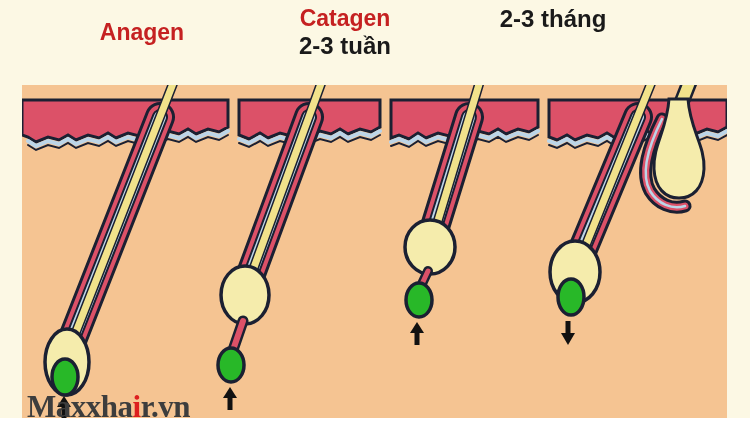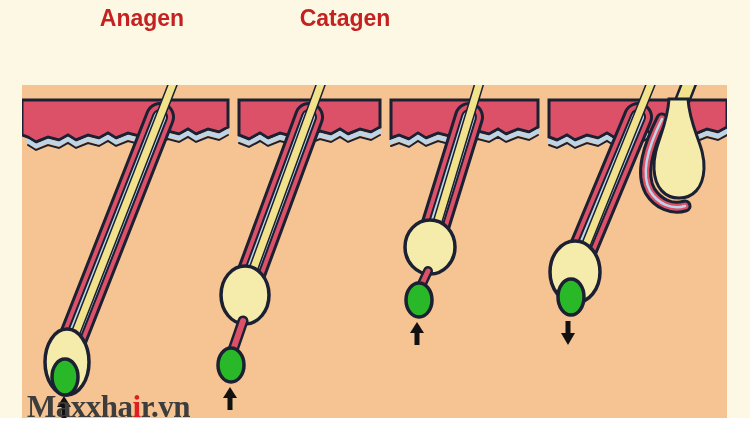--- a/index.html
+++ b/index.html
@@ -5,21 +5,21 @@
   html,body{margin:0;padding:0;}
   body{
     width:750px;height:433px;position:relative;overflow:hidden;
     background:var(--lower_bg,#fff);
     font-family:"Liberation Sans", sans-serif;
   }
   .upper-bg{position:absolute;left:0;top:0;width:750px;height:418px;background:var(--page_bg,#FCF8E4);}
   .phase{position:absolute;top:5px;width:200px;text-align:center;}
   .phase-name{font-size:23px;font-weight:bold;color:var(--phase_name,#C52121);line-height:27px;}
   .phase-duration{font-size:24px;font-weight:bold;color:var(--phase_duration,#1a1a1a);line-height:27px;}
-  .phase.p0{left:42px;} .phase.p1{left:245px;} .phase.p2{left:453px;}
+  .phase.p0{left:42px;margin-top:14px;} .phase.p1{left:245px;} .phase.p2{left:453px;}
   .panel{position:absolute;left:22px;top:85px;width:705px;height:333px;background:var(--panel,#F5C492);}
   .panel svg{position:absolute;left:0;top:0;display:block;}
   .logo{position:absolute;left:27px;top:389px;font-size:31px;font-weight:bold;
         letter-spacing:-0.5px;color:var(--logo_text,#3D3D3D);white-space:nowrap;font-family:Liberation Serif, serif;}
   .logo .accent{color:var(--logo_accent,#DD1F1F);}
   
   .band{fill:var(--skin,#DC5168);stroke:var(--outline,#1B2032);stroke-width:3;}
   .ln{fill:none;stroke-linecap:round;}
   .cO{stroke:var(--outline,#1B2032);}
   .cR{stroke:var(--skin,#DC5168);}
@@ -34,22 +34,24 @@
 <body>
 
 <div class="upper-bg"></div>
 
 <header>
   <div class="phase p0">
     <div class="phase-name">Anagen</div>
   </div>
   <div class="phase p1">
     <div class="phase-name">Catagen</div>
+    <div class="phase-duration">2-3 tuần</div>
   </div>
   <div class="phase p2">
+    <div class="phase-duration">2-3 tháng</div>
   </div>
 </header>
 
 <div class="panel">
 <svg width="705" height="333" viewBox="0 0 705 333">
 
   <g>
     <path class="band" d="M0,15 L206,15 L206,42 l-9,5 -11,-3 -12,5 -8,-5 l-9,5 -11,-3 -12,5 -8,-5 l-9,5 -11,-3 -12,5 -8,-5 l-9,5 -11,-3 -12,5 -8,-5 l-9,5 -11,-3 -12,5 -8,-5 L0,50 Z"></path>
     <path class="ln cB" stroke-width="4" d="M206,46 l-9,5 -11,-3 -12,5 -8,-5 l-9,5 -11,-3 -12,5 -8,-5 l-9,5 -11,-3 -12,5 -8,-5 l-9,5 -11,-3 -12,5 -8,-5 l-9,5 -11,-3 -12,5 -8,-5"></path>
     <path class="ln cO" stroke-width="2" d="M206,50 l-9,5 -11,-3 -12,5 -8,-5 l-9,5 -11,-3 -12,5 -8,-5 l-9,5 -11,-3 -12,5 -8,-5 l-9,5 -11,-3 -12,5 -8,-5 l-9,5 -11,-3 -12,5 -8,-5"></path>

